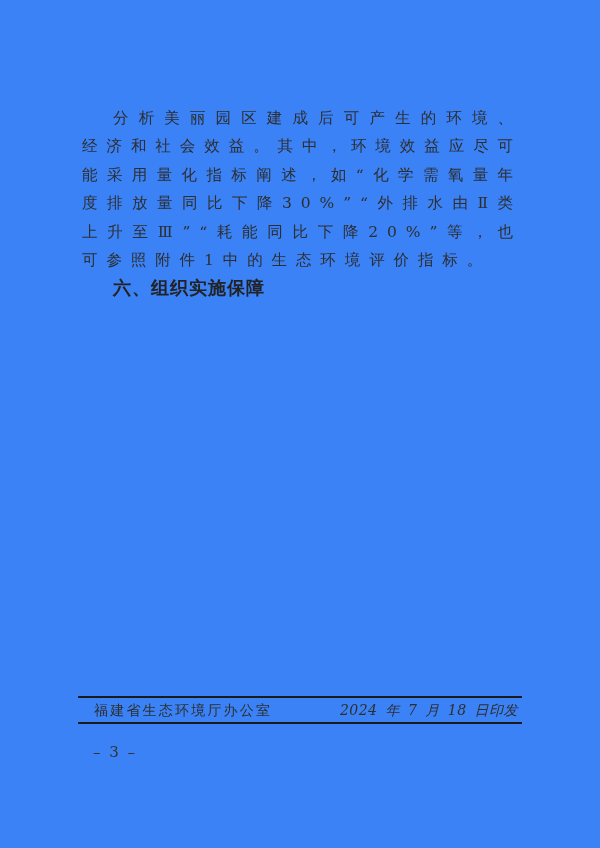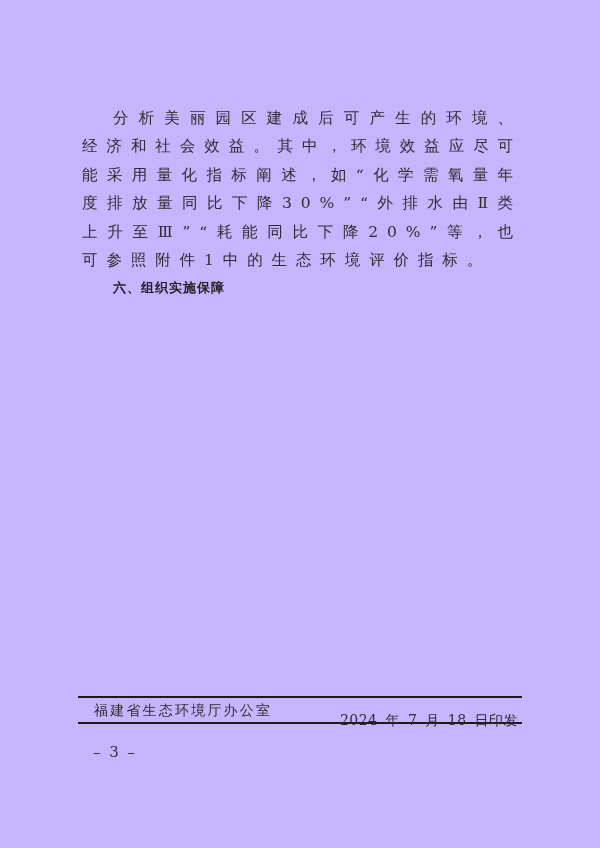--- a/index.html
+++ b/index.html
@@ -12,21 +12,21 @@
       height: 848px;
       position: relative;
       overflow: hidden;
       font-family: "DejaVu Serif", "Liberation Serif", serif;
       color: #2a2a2a;
     }
     .page {
       position: absolute;
       left: 0; top: 0;
       width: 600px; height: 848px;
-      background: #c4b5fd;
+      background: #3b82f6;
     }
     .body-text {
       position: absolute;
       left: 82px;
       width: 440px;
       top: 104px;
     }
     .para {
       margin: 0;
       font-size: 15.5px;
@@ -34,21 +34,21 @@
       letter-spacing: 8.9px;
       text-align: justify;
       text-indent: 31px;
       color: #2e2e2e;
       word-break: break-all;
     }
     .heading {
       margin: 0;
       font-family: Liberation Serif, serif;
       font-weight: bold;
-      font-size: 13px;
+      font-size: 18px;
       line-height: 28.4px;
       letter-spacing: 1px;
       padding-left: 31px;
       color: #222222;
     }
     .imprint {
       position: absolute;
       left: 78px;
       width: 444px;
       top: 696px;
@@ -63,26 +63,27 @@
       left: 16px;
       top: 3px;
       font-size: 14px;
       line-height: 18px;
       letter-spacing: 2.2px;
       color: #2e2e2e;
     }
     .imprint-date {
       position: absolute;
       right: 4px;
-      top: 13px;
+      top: 3px;
       font-size: 14px;
       line-height: 18px;
       letter-spacing: 0.5px;
       color: #2e2e2e;
       word-spacing: 3px;
+      font-style: italic;
     }
     .page-number {
       position: absolute;
       left: 93px;
       top: 743px;
       font-size: 15px;
       line-height: 18px;
       color: #333333;
       word-spacing: 4px;
     }

